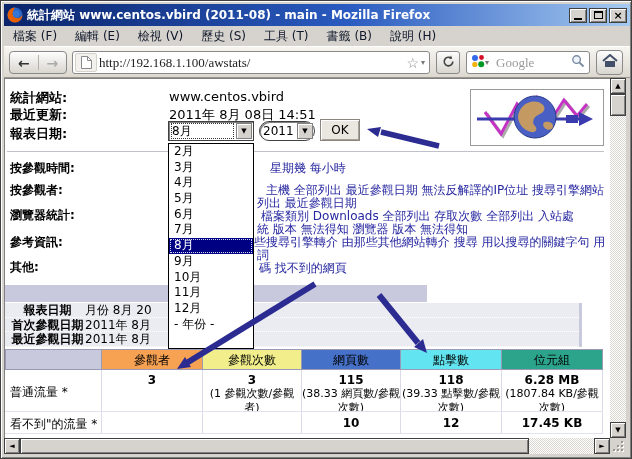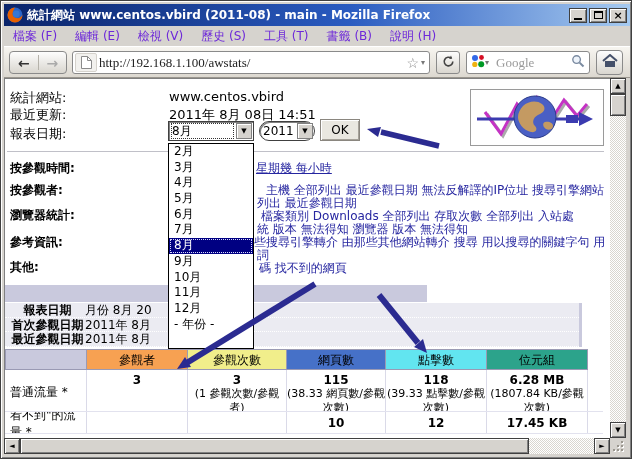--- a/index.html
+++ b/index.html
@@ -15,21 +15,21 @@
   .wtitle{color:#fff;font-weight:bold;font-size:12px;white-space:nowrap;overflow:hidden;flex:1;}
   .winbtns{display:flex;gap:2px;margin-left:4px;}
   .wbtn{width:18px;height:15px;background:#d6d3ce;border:1px solid #404040;
     box-shadow:inset 1px 1px 0 #fff, inset -1px -1px 0 #808080;
     display:flex;align-items:center;justify-content:center;font-size:10px;font-weight:bold;color:#000;}
   .gmin{width:8px;height:2px;background:#000;margin-top:7px;}
   .gmax{width:9px;height:8px;border:1px solid #000;border-top-width:2px;}
   .gclose{font-size:11px;line-height:11px;}
   
   .menubar{position:absolute;left:3px;top:25px;width:626px;height:21px;background:#d6d3ce;
-    display:flex;align-items:center;font-size:12px;color:#6d28d9;border-bottom:1px solid #fff;}
+    display:flex;align-items:center;font-size:12px;color:#0f172a;border-bottom:1px solid #fff;}
   .mitem{padding:2px 9px;white-space:nowrap;}
   
   .navbar{position:absolute;left:3px;top:46px;width:626px;height:31px;
     background:linear-gradient(#f7f5f0,#dcd8d0);border-bottom:1px solid #9a968e;}
   .navgroup{position:absolute;left:5px;top:4px;width:58px;height:23px;border:1px solid #8a8a8a;
     border-radius:4px;background:linear-gradient(#fdfdfd,#d9d6cf);display:flex;}
   .navbtn{flex:1;display:flex;align-items:center;justify-content:center;
     font-size:14px;font-weight:bold;color:#333;}
   .navbtn.dis{color:#aaa;}
   .navsep{width:1px;background:#b5b2aa;margin:3px 0;}
@@ -46,21 +46,21 @@
     display:flex;align-items:center;justify-content:center;}
   .searchbox{position:absolute;left:462px;top:4px;width:124px;height:23px;background:#fff;
     border:1px solid #8a8a8a;border-radius:3px;display:flex;align-items:center;padding:0 4px;}
   .sph{font-family:"Liberation Serif",serif;font-size:13px;color:#999;flex:1;margin-left:3px;}
   .homebtn{position:absolute;left:592px;top:3px;width:27px;height:25px;border:1px solid #8a8a8a;
     border-radius:4px;background:linear-gradient(#fdfdfd,#d9d6cf);
     display:flex;align-items:center;justify-content:center;}
   
   .content{position:absolute;left:3px;top:77px;width:606px;height:360px;background:#fff;
     border-left:1px solid #808080;border-top:1px solid #808080;overflow:hidden;font-size:12px;color:#000;}
-  .lab{position:absolute;font-weight:normal;white-space:nowrap;font-size:13px;}
+  .lab{position:absolute;font-weight:bold;white-space:nowrap;font-size:13px;}
   .val{position:absolute;white-space:nowrap;font-size:13px;}
   .slab{position:absolute;left:5px;font-weight:bold;white-space:nowrap;font-size:12px;}
   .lline{position:absolute;color:#2626a0;white-space:nowrap;font-size:12px;}
   .hr{position:absolute;left:2px;top:72px;width:597px;height:1px;background:#c0c0c8;}
   
   .logo{position:absolute;left:465px;top:10px;width:134px;height:57px;background:#fff;
     border:1px solid #9a9a9a;}
   
   .xsel{position:absolute;height:20px;background:#fff;border:1px solid #404040;
     box-shadow:inset 1px 1px 0 #808080;}
@@ -84,21 +84,21 @@
     border-right:3px solid #c9c9dd;}
   .rrow{display:flex;height:14.6px;line-height:14.6px;font-size:12px;border-bottom:1px dotted #fff;}
   .rlab{width:80px;padding-left:5px;font-weight:bold;white-space:nowrap;text-align:center;}
   .rval{white-space:nowrap;}
   
   .stats{position:absolute;left:0;top:270px;width:598px;}
   .shead{display:flex;height:21px;}
   .hc{height:21px;line-height:21px;text-align:center;font-size:12px;overflow:hidden;
     border:1px solid #9a9ab4;border-left:none;}
   .hc0{border-left:1px solid #9a9ab4;background:#c9c9dd;}
-  .w0{width:82px;}.w1{width:101px;}.w2{width:99px;}.w3{width:99px;}.w4{width:101px;}.w5{width:101px;}
+  .w0{width:97px;}.w1{width:101px;}.w2{width:99px;}.w3{width:99px;}.w4{width:101px;}.w5{width:101px;}
   .drow{display:flex;}
   .dc{border-right:1px solid #dadae8;padding-top:3px;text-align:center;overflow:hidden;}
   .dc .num{font-weight:bold;font-size:12px;}
   .dc .sub{font-size:11px;line-height:1.3;}
   .dlabel{text-align:left;padding-left:5px;display:flex;align-items:center;font-size:12px;}
   .r1{height:42px;border-bottom:1px solid #e2e2ee;}
   .r2{height:22px;border-bottom:1px solid #e2e2ee;}
   .r2 .num{line-height:16px;}
   
   .vsb{position:absolute;left:609px;top:77px;width:16px;height:360px;
@@ -242,21 +242,21 @@
     </div>
 
     <div class="hr"></div>
 
     <span class="slab" style="top:81px;">按參觀時間:</span>
     <span class="slab" style="top:103px;">按參觀者:</span>
     <span class="slab" style="top:128px;">瀏覽器統計:</span>
     <span class="slab" style="top:155px;">參考資訊:</span>
     <span class="slab" style="top:180px;">其他:</span>
 
-    <span class="lline" style="left:251px;top:81px;text-decoration:underline;">星期幾  每小時</span>
+    <span class="lline" style="left:265px;top:81px;">星期幾  每小時</span>
     <span class="lline" style="left:261px;top:103px;">主機  全部列出  最近參觀日期  無法反解譯的IP位址  搜尋引擎網站</span>
     <span class="lline" style="left:252px;top:116px;">列出  最近參觀日期</span>
     <span class="lline" style="left:256px;top:129px;">檔案類別  Downloads  全部列出  存取次數  全部列出  入站處</span>
     <span class="lline" style="left:252px;top:142px;">統  版本  無法得知  瀏覽器  版本  無法得知</span>
     <span class="lline" style="left:249px;top:155px;">些搜尋引擎轉介  由那些其他網站轉介  搜尋  用以搜尋的關鍵字句  用</span>
     <span class="lline" style="left:252px;top:168px;">詞</span>
     <span class="lline" style="left:254px;top:181px;">碼  找不到的網頁</span>
 
     <div class="band"></div>
 

